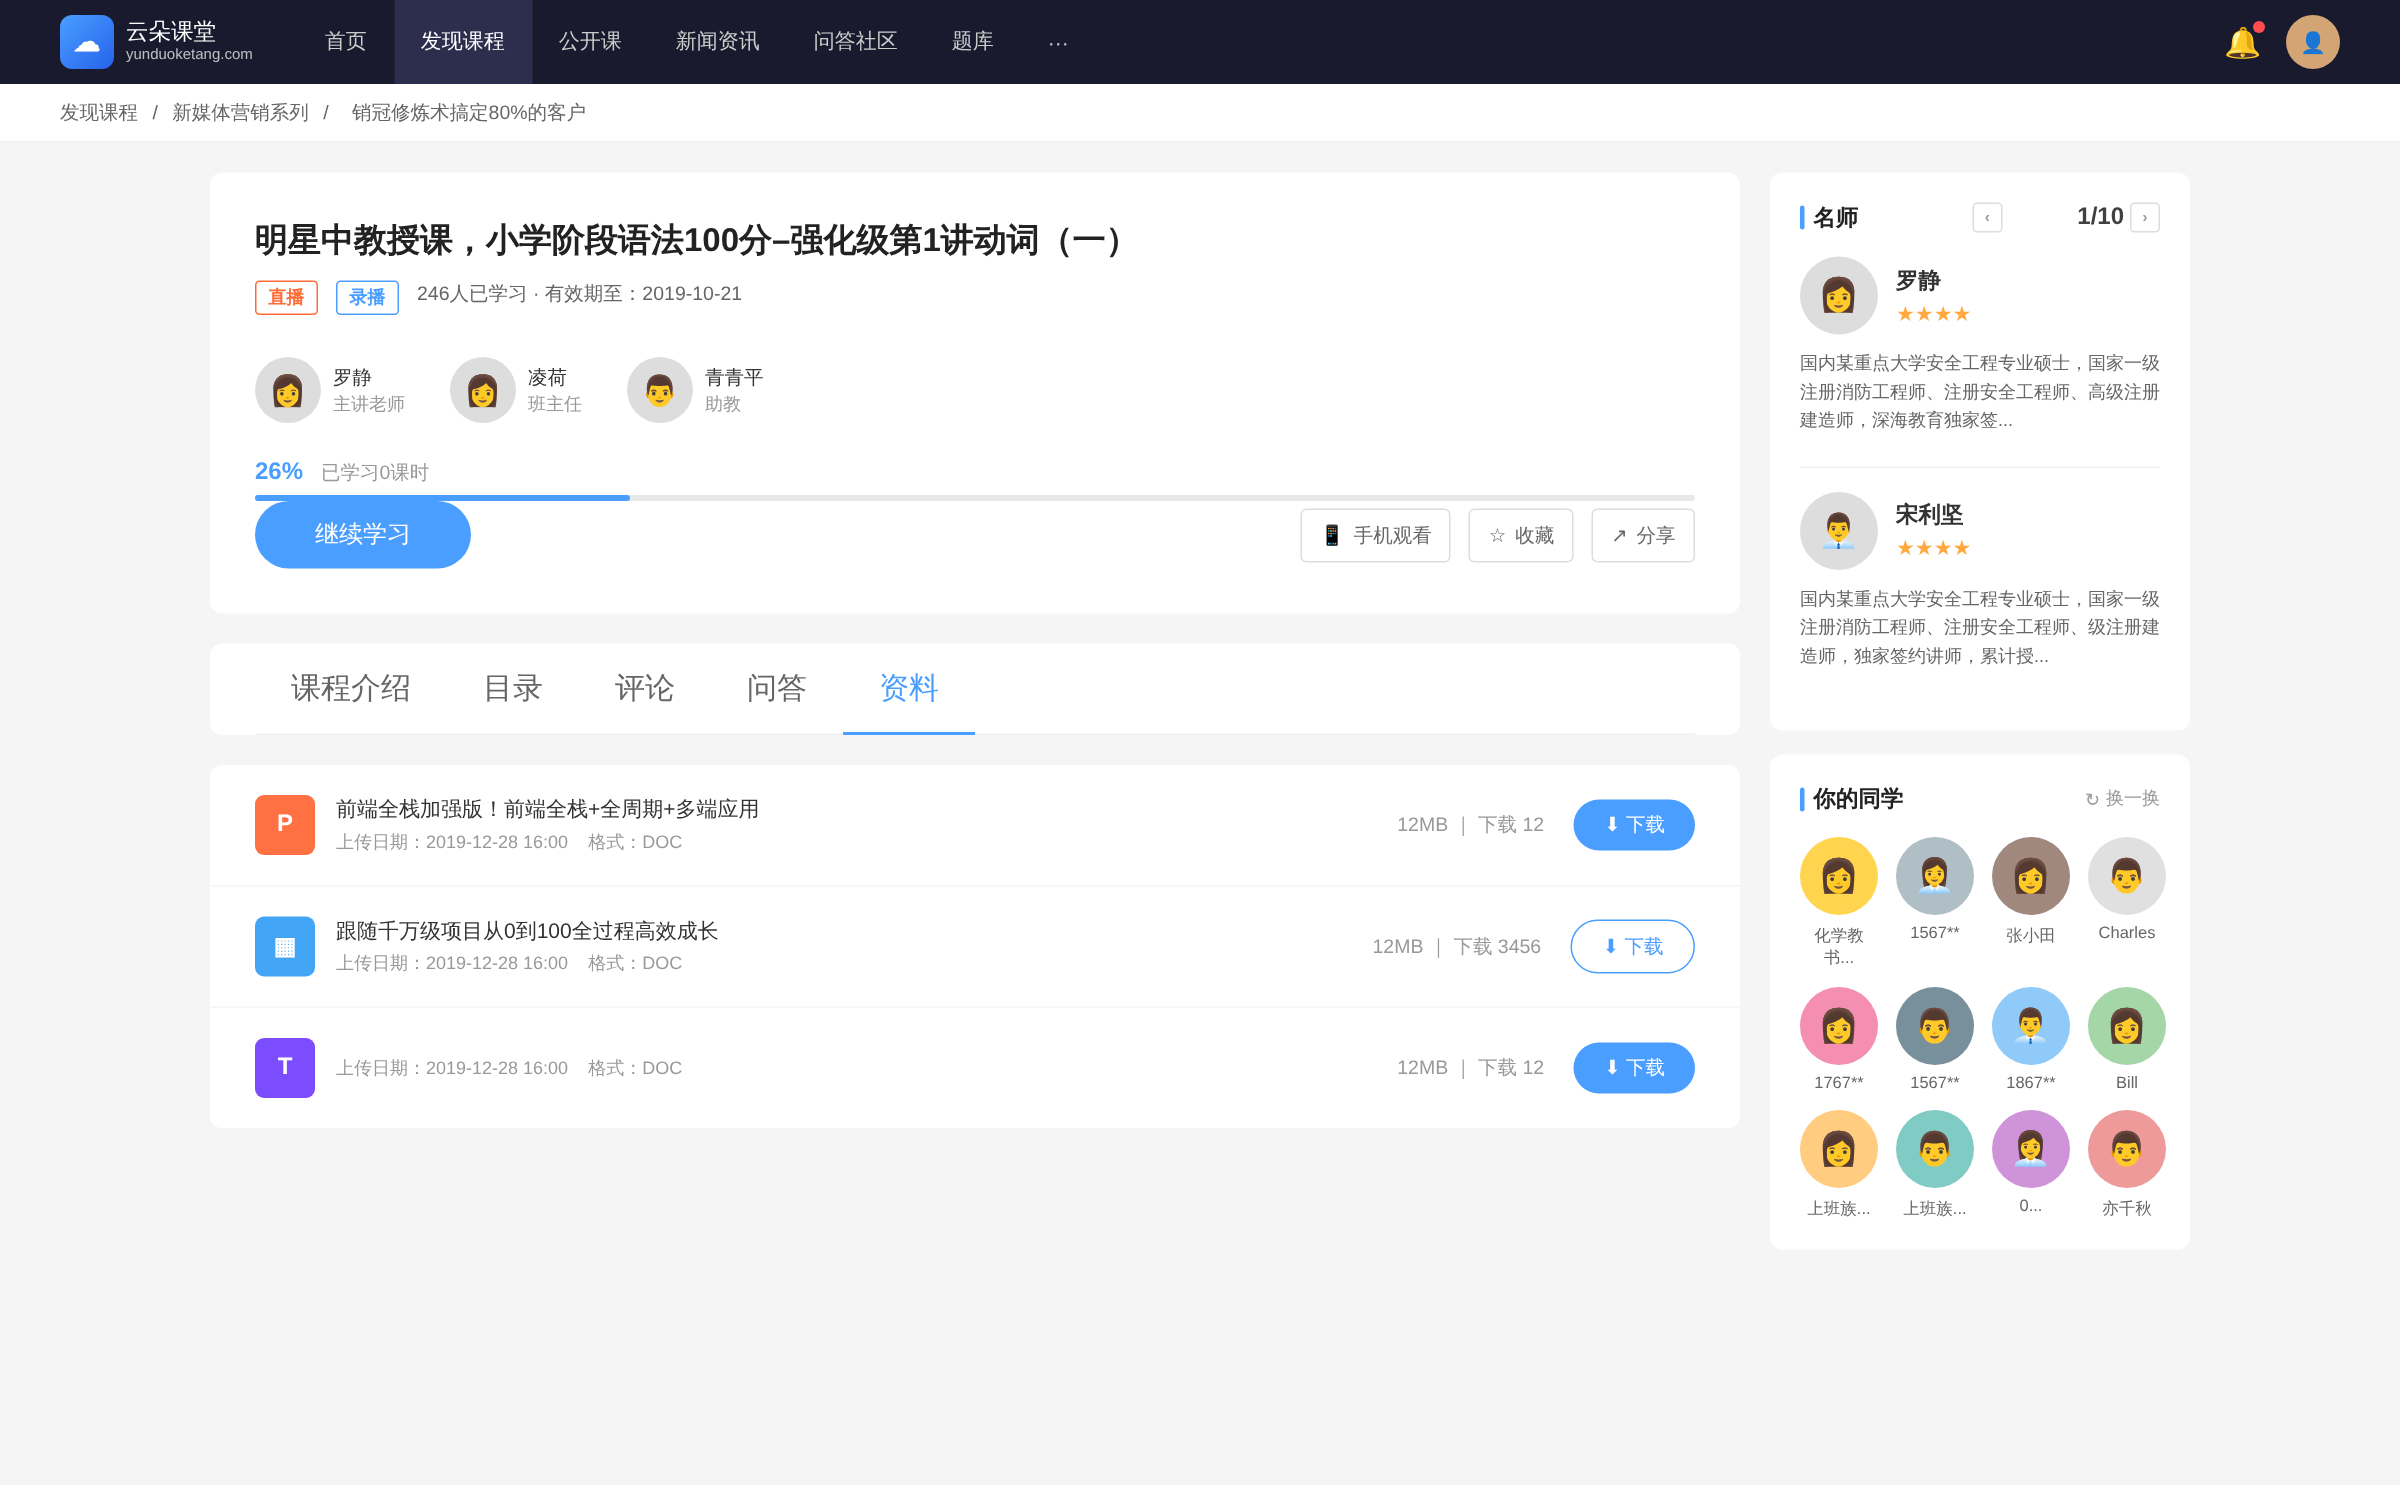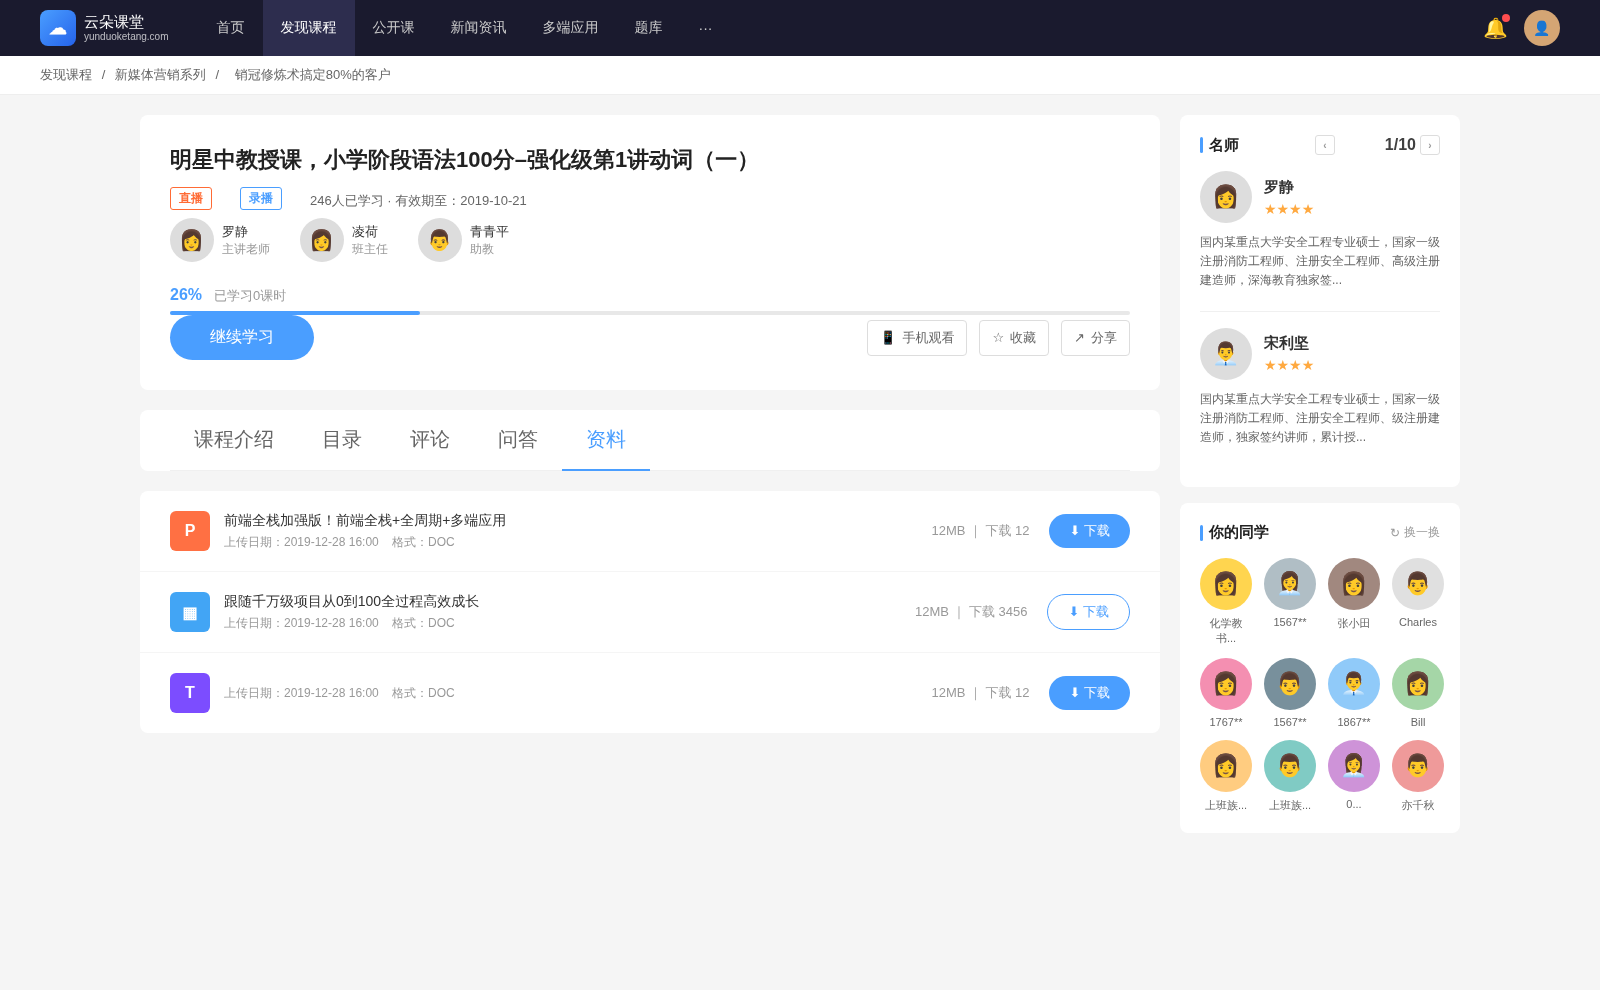--- a/index.html
+++ b/index.html
@@ -25,21 +25,21 @@
     .breadcrumb a { color: #666; text-decoration: none; }
     .breadcrumb span { margin: 0 6px; }
 
     
     .main-container { max-width: 1400px; margin: 0 auto; padding: 20px 40px; display: flex; gap: 20px; }
 
     
     .left-panel { flex: 1; }
     .course-card { background: white; border-radius: 8px; padding: 30px; margin-bottom: 20px; }
     .course-title { font-size: 22px; font-weight: bold; color: #222; margin-bottom: 12px; }
-    .course-meta { display: flex; align-items: flex-end; gap: 28px; margin-bottom: 8px; color: #666; font-size: 13px; }
+    .course-meta { display: flex; align-items: flex-start; gap: 12px; margin-bottom: 28px; color: #666; font-size: 13px; }
     .badge { padding: 2px 8px; border-radius: 3px; font-size: 12px; font-weight: bold; border: 1px solid; }
     .badge-live { color: #ff6b35; border-color: #ff6b35; }
     .badge-record { color: #4a9eff; border-color: #4a9eff; }
     .teachers { display: flex; gap: 30px; margin-bottom: 24px; }
     .teacher { display: flex; align-items: center; gap: 8px; }
     .teacher-avatar { width: 44px; height: 44px; border-radius: 50%; overflow: hidden; background: #ddd; display: flex; align-items: center; justify-content: center; font-size: 20px; }
     .teacher-info { font-size: 13px; }
     .teacher-name { font-weight: 500; color: #333; }
     .teacher-role { color: #999; font-size: 12px; }
     .progress-section { }
@@ -121,21 +121,21 @@
     <div class="logo-text">
       <div class="main">云朵课堂</div>
       <div class="sub">yunduoketang.com</div>
     </div>
   </div>
   <div class="nav-items">
     <div class="nav-item">首页</div>
     <div class="nav-item active">发现课程</div>
     <div class="nav-item">公开课</div>
     <div class="nav-item">新闻资讯</div>
-    <div class="nav-item">多端应用</div>
+    <div class="nav-item">问答社区</div>
     <div class="nav-item">题库</div>
     <div class="nav-item">···</div>
   </div>
   <div class="nav-right">
     <div class="bell-icon">
       🔔
       <div class="bell-dot"></div>
     </div>
     <div class="avatar">👤</div>
   </div>

